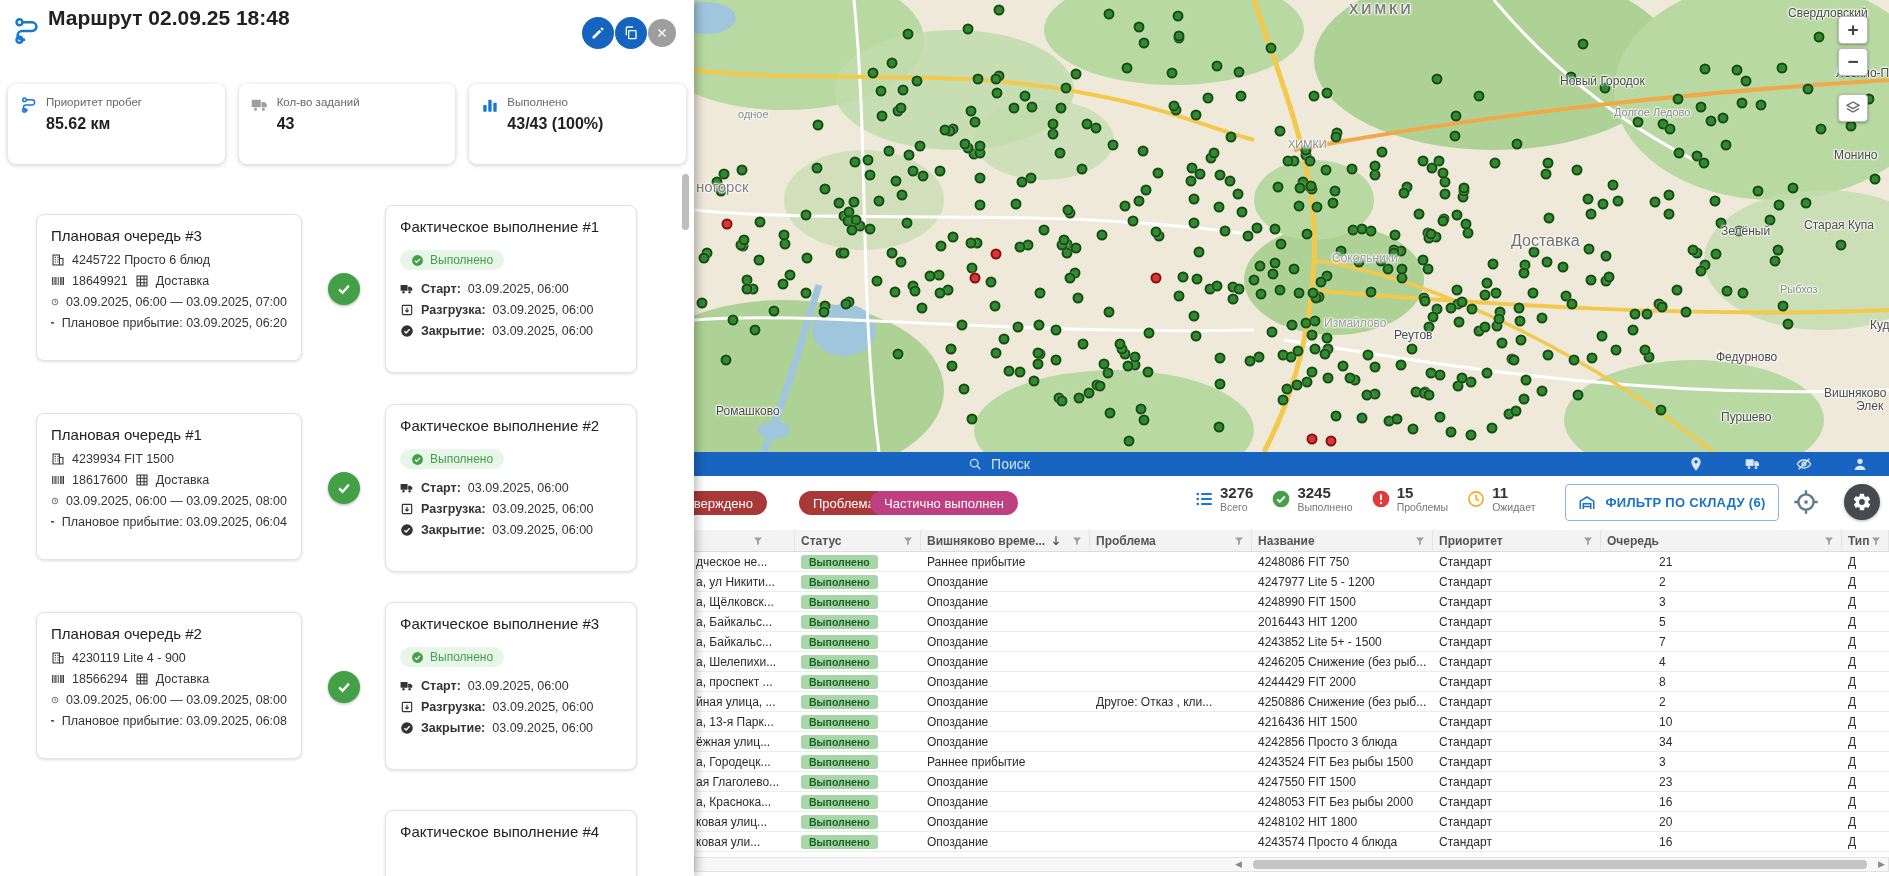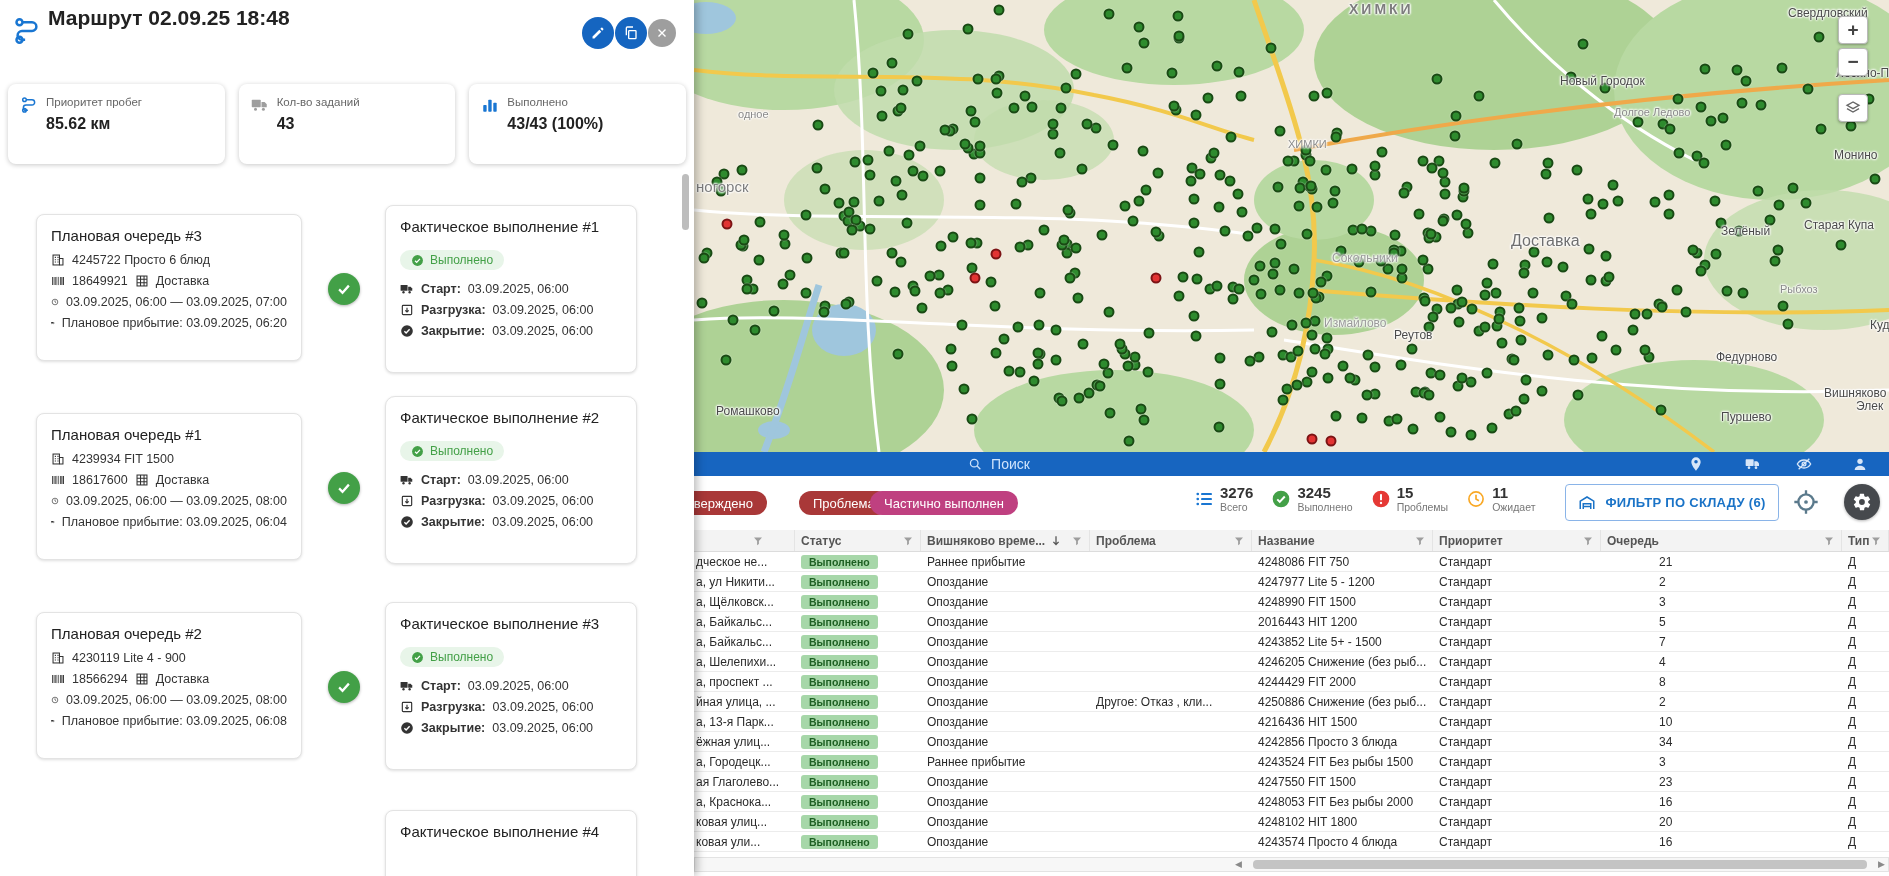--- a/index.html
+++ b/index.html
@@ -1313,21 +1313,21 @@
           </div><div class="irow">
             <span class="ic14" data-icon="check-circle-icon">
               <svg viewBox="0 0 24 24">
                 <circle cx="12" cy="12" r="10" fill="currentColor"></circle>
                 <path d="M7.5 12.5l3 3 6-6.5" fill="none" stroke="#fff" stroke-width="2.4"></path>
               </svg>
             </span>
             <b>Закрытие:</b>
             <span>03.09.2025, 06:00</span>
           </div></div>
-        <div class="ecard" style="top: 226px; border-radius: 10px;"><div class="qtitle">Фактическое выполнение #2</div><div class="echip">
+        <div class="ecard" style="top: 234px; border-radius: 10px;"><div class="qtitle">Фактическое выполнение #2</div><div class="echip">
             <span class="ic13" data-icon="check-circle-icon">
               <svg viewBox="0 0 24 24">
                 <circle cx="12" cy="12" r="10" fill="currentColor"></circle>
                 <path d="M7.5 12.5l3 3 6-6.5" fill="none" stroke="#fff" stroke-width="2.4"></path>
               </svg>
             </span>
             <span>Выполнено</span>
           </div><div class="irow">
             <span class="ic14" data-icon="truck-icon">
               <svg viewBox="0 0 24 24" fill="currentColor">

